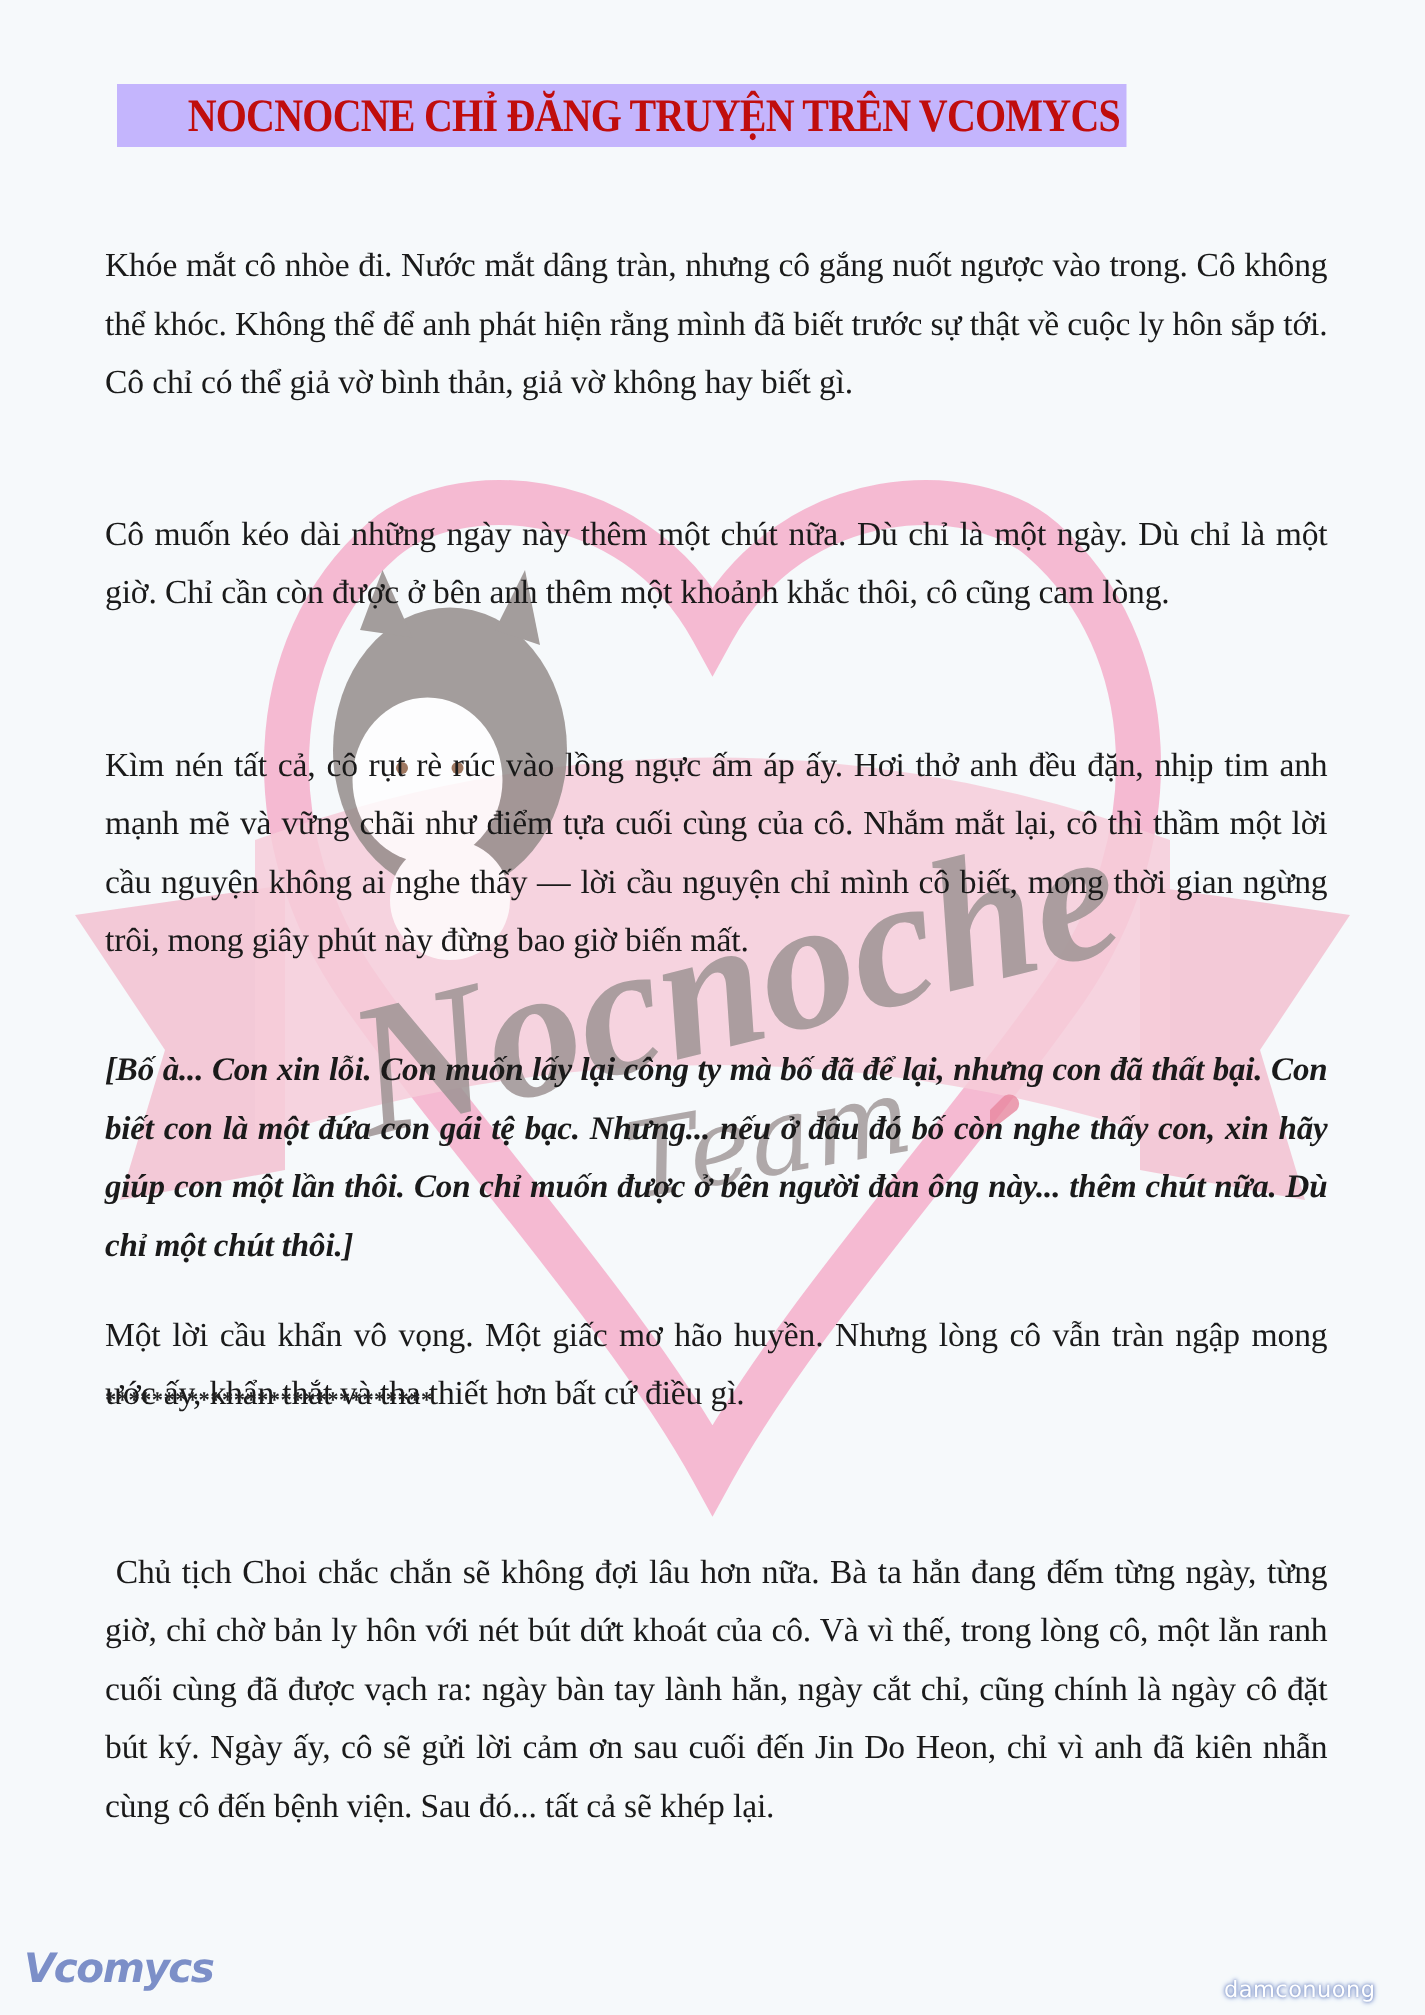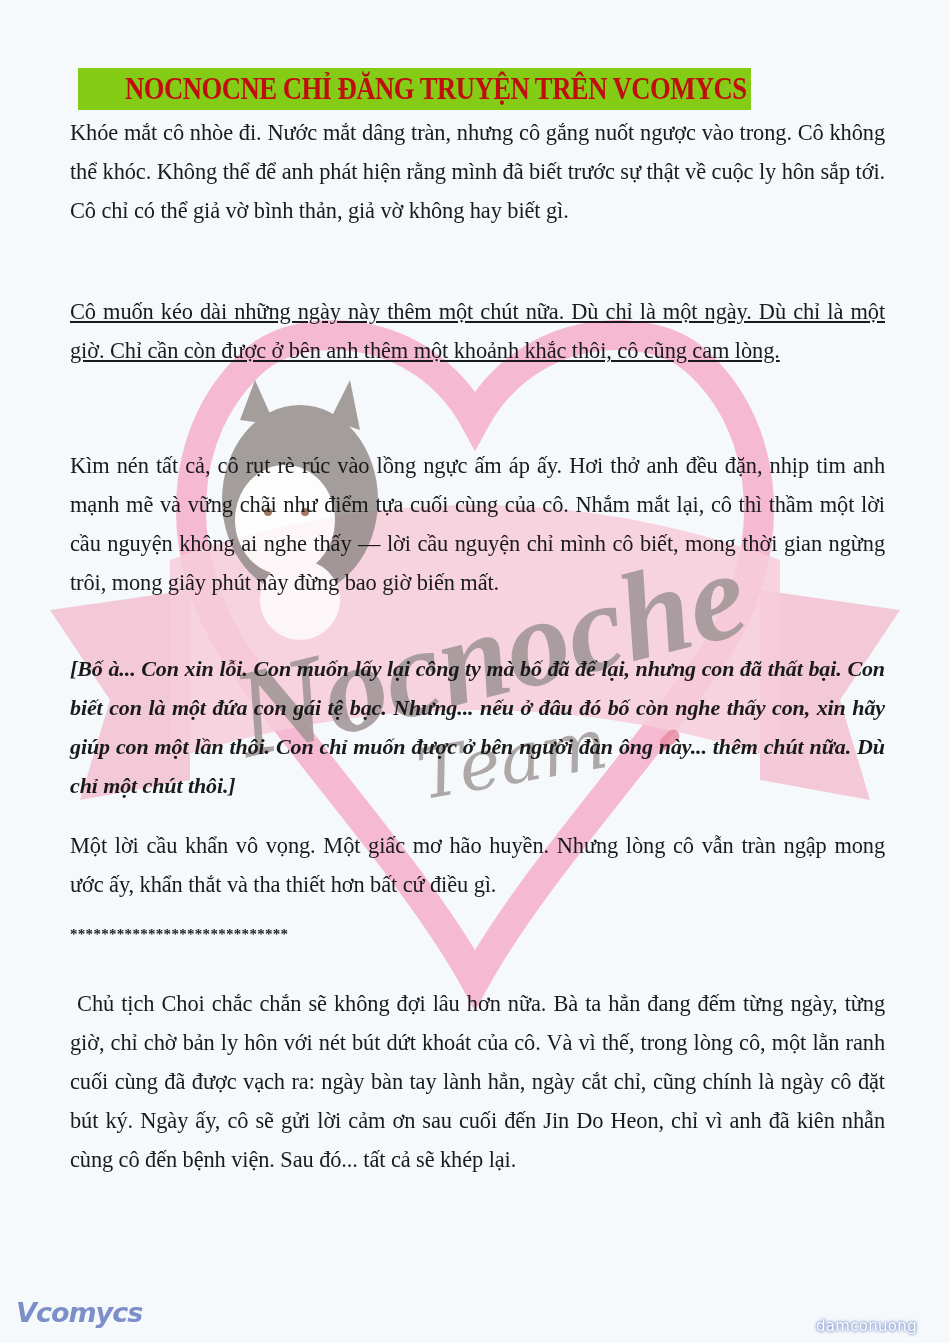--- a/index.html
+++ b/index.html
@@ -4,31 +4,31 @@
 <style>
   html, body { margin: 0; padding: 0; }
   body {
     width: 950px; height: 1343px; overflow: hidden;
     background: #f6f9fb;
     position: relative;
     font-family: "Liberation Serif", "DejaVu Serif", serif;
   }
   .watermark { position: absolute; left: 0; top: 0; width: 950px; height: 1343px; z-index: 0; pointer-events: none; }
   .page { position: relative; z-index: 1; }
-  .title-wrap { position: absolute; left: 78px; top: 68px; width: 673px; height: 42px; background: #84cc16; }
+  .title-wrap { position: absolute; left: 78px; top: 56px; width: 673px; height: 42px; background: #c4b5fd; }
   .title {
     position: absolute; left: 0; top: 0; width: 100%; height: 42px; line-height: 42px;
     text-align: center; color: #c00d0d; font-weight: bold; font-size: 31px;
     letter-spacing: -0.6px; transform: scaleX(0.86); transform-origin: center;
     white-space: nowrap;
   }
   .para {
     position: absolute; left: 70px; width: 815px;
     font-size: 22.4px; line-height: 39px; color: #1a1a1a;
-    text-align: justify; letter-spacing: -0.1px;
+    text-align: justify; letter-spacing: -0.1px; margin-top: 44px;
   }
   .para.italic { font-style: italic; font-weight: bold; font-size: 22px; }
   .sep { position: absolute; left: 70px; top: 926px; font-size: 15px; font-weight: bold; color: #222; letter-spacing: 0.3px; }
   .logo-left {
     position: absolute; left: 16px; top: 1297px; font-family: "DejaVu Sans", sans-serif;
     font-style: italic; font-weight: bold; font-size: 27px; color: #7c8fc8; letter-spacing: -1px; text-align: right;
   }
   .logo-right {
     position: absolute; left: 816px; top: 1317px; font-family: "DejaVu Sans", sans-serif;
     font-size: 15px; color: #ffffff; letter-spacing: 0.3px;
@@ -60,21 +60,21 @@
   <text x="420" y="790" transform="rotate(-10 475 780)" font-family="DejaVu Serif, serif" font-style="italic" font-size="70" fill="#a39b9b" opacity="0.85">Team</text>
   <path d="M660 740 l8 -8 a6 6 0 0 1 10 8 l-18 14 z" fill="#e9879f" opacity="0.8"></path>
 </svg>
 
 <div class="page">
   <div class="title-wrap">
     <div class="title">NOCNOCNE CHỈ ĐĂNG TRUYỆN TRÊN VCOMYCS</div>
   </div>
 
   <div class="para" style="top:113px;">Khóe mắt cô nhòe đi. Nước mắt dâng tràn, nhưng cô gắng nuốt ngược vào trong. Cô không thể khóc. Không thể để anh phát hiện rằng mình đã biết trước sự thật về cuộc ly hôn sắp tới. Cô chỉ có thể giả vờ bình thản, giả vờ không hay biết gì.</div>
-  <div class="para" style="top:292px;text-decoration:underline;">Cô muốn kéo dài những ngày này thêm một chút nữa. Dù chỉ là một ngày. Dù chỉ là một giờ. Chỉ cần còn được ở bên anh thêm một khoảnh khắc thôi, cô cũng cam lòng.</div>
+  <div class="para" style="top:292px;">Cô muốn kéo dài những ngày này thêm một chút nữa. Dù chỉ là một ngày. Dù chỉ là một giờ. Chỉ cần còn được ở bên anh thêm một khoảnh khắc thôi, cô cũng cam lòng.</div>
   <div class="para" style="top:446px;">Kìm nén tất cả, cô rụt rè rúc vào lồng ngực ấm áp ấy. Hơi thở anh đều đặn, nhịp tim anh mạnh mẽ và vững chãi như điểm tựa cuối cùng của cô. Nhắm mắt lại, cô thì thầm một lời cầu nguyện không ai nghe thấy — lời cầu nguyện chỉ mình cô biết, mong thời gian ngừng trôi, mong giây phút này đừng bao giờ biến mất.</div>
   <div class="para italic" style="top:649px;font-style:italic;">[Bố à... Con xin lỗi. Con muốn lấy lại công ty mà bố đã để lại, nhưng con đã thất bại. Con biết con là một đứa con gái tệ bạc. Nhưng... nếu ở đâu đó bố còn nghe thấy con, xin hãy giúp con một lần thôi. Con chỉ muốn được ở bên người đàn ông này... thêm chút nữa. Dù chỉ một chút thôi.]</div>
   <div class="para" style="top:826px;">Một lời cầu khẩn vô vọng. Một giấc mơ hão huyền. Nhưng lòng cô vẫn tràn ngập mong ước ấy, khẩn thắt và tha thiết hơn bất cứ điều gì.</div>
 
   <div class="sep">****************************</div>
 
   <div class="para" style="top:984px; white-space: pre-wrap;"> Chủ tịch Choi chắc chắn sẽ không đợi lâu hơn nữa. Bà ta hẳn đang đếm từng ngày, từng giờ, chỉ chờ bản ly hôn với nét bút dứt khoát của cô. Và vì thế, trong lòng cô, một lằn ranh cuối cùng đã được vạch ra: ngày bàn tay lành hẳn, ngày cắt chỉ, cũng chính là ngày cô đặt bút ký. Ngày ấy, cô sẽ gửi lời cảm ơn sau cuối đến Jin Do Heon, chỉ vì anh đã kiên nhẫn cùng cô đến bệnh viện. Sau đó... tất cả sẽ khép lại.</div>
 
   <div class="logo-left">Vcomycs</div>
   <div class="logo-right">damconuong</div>

